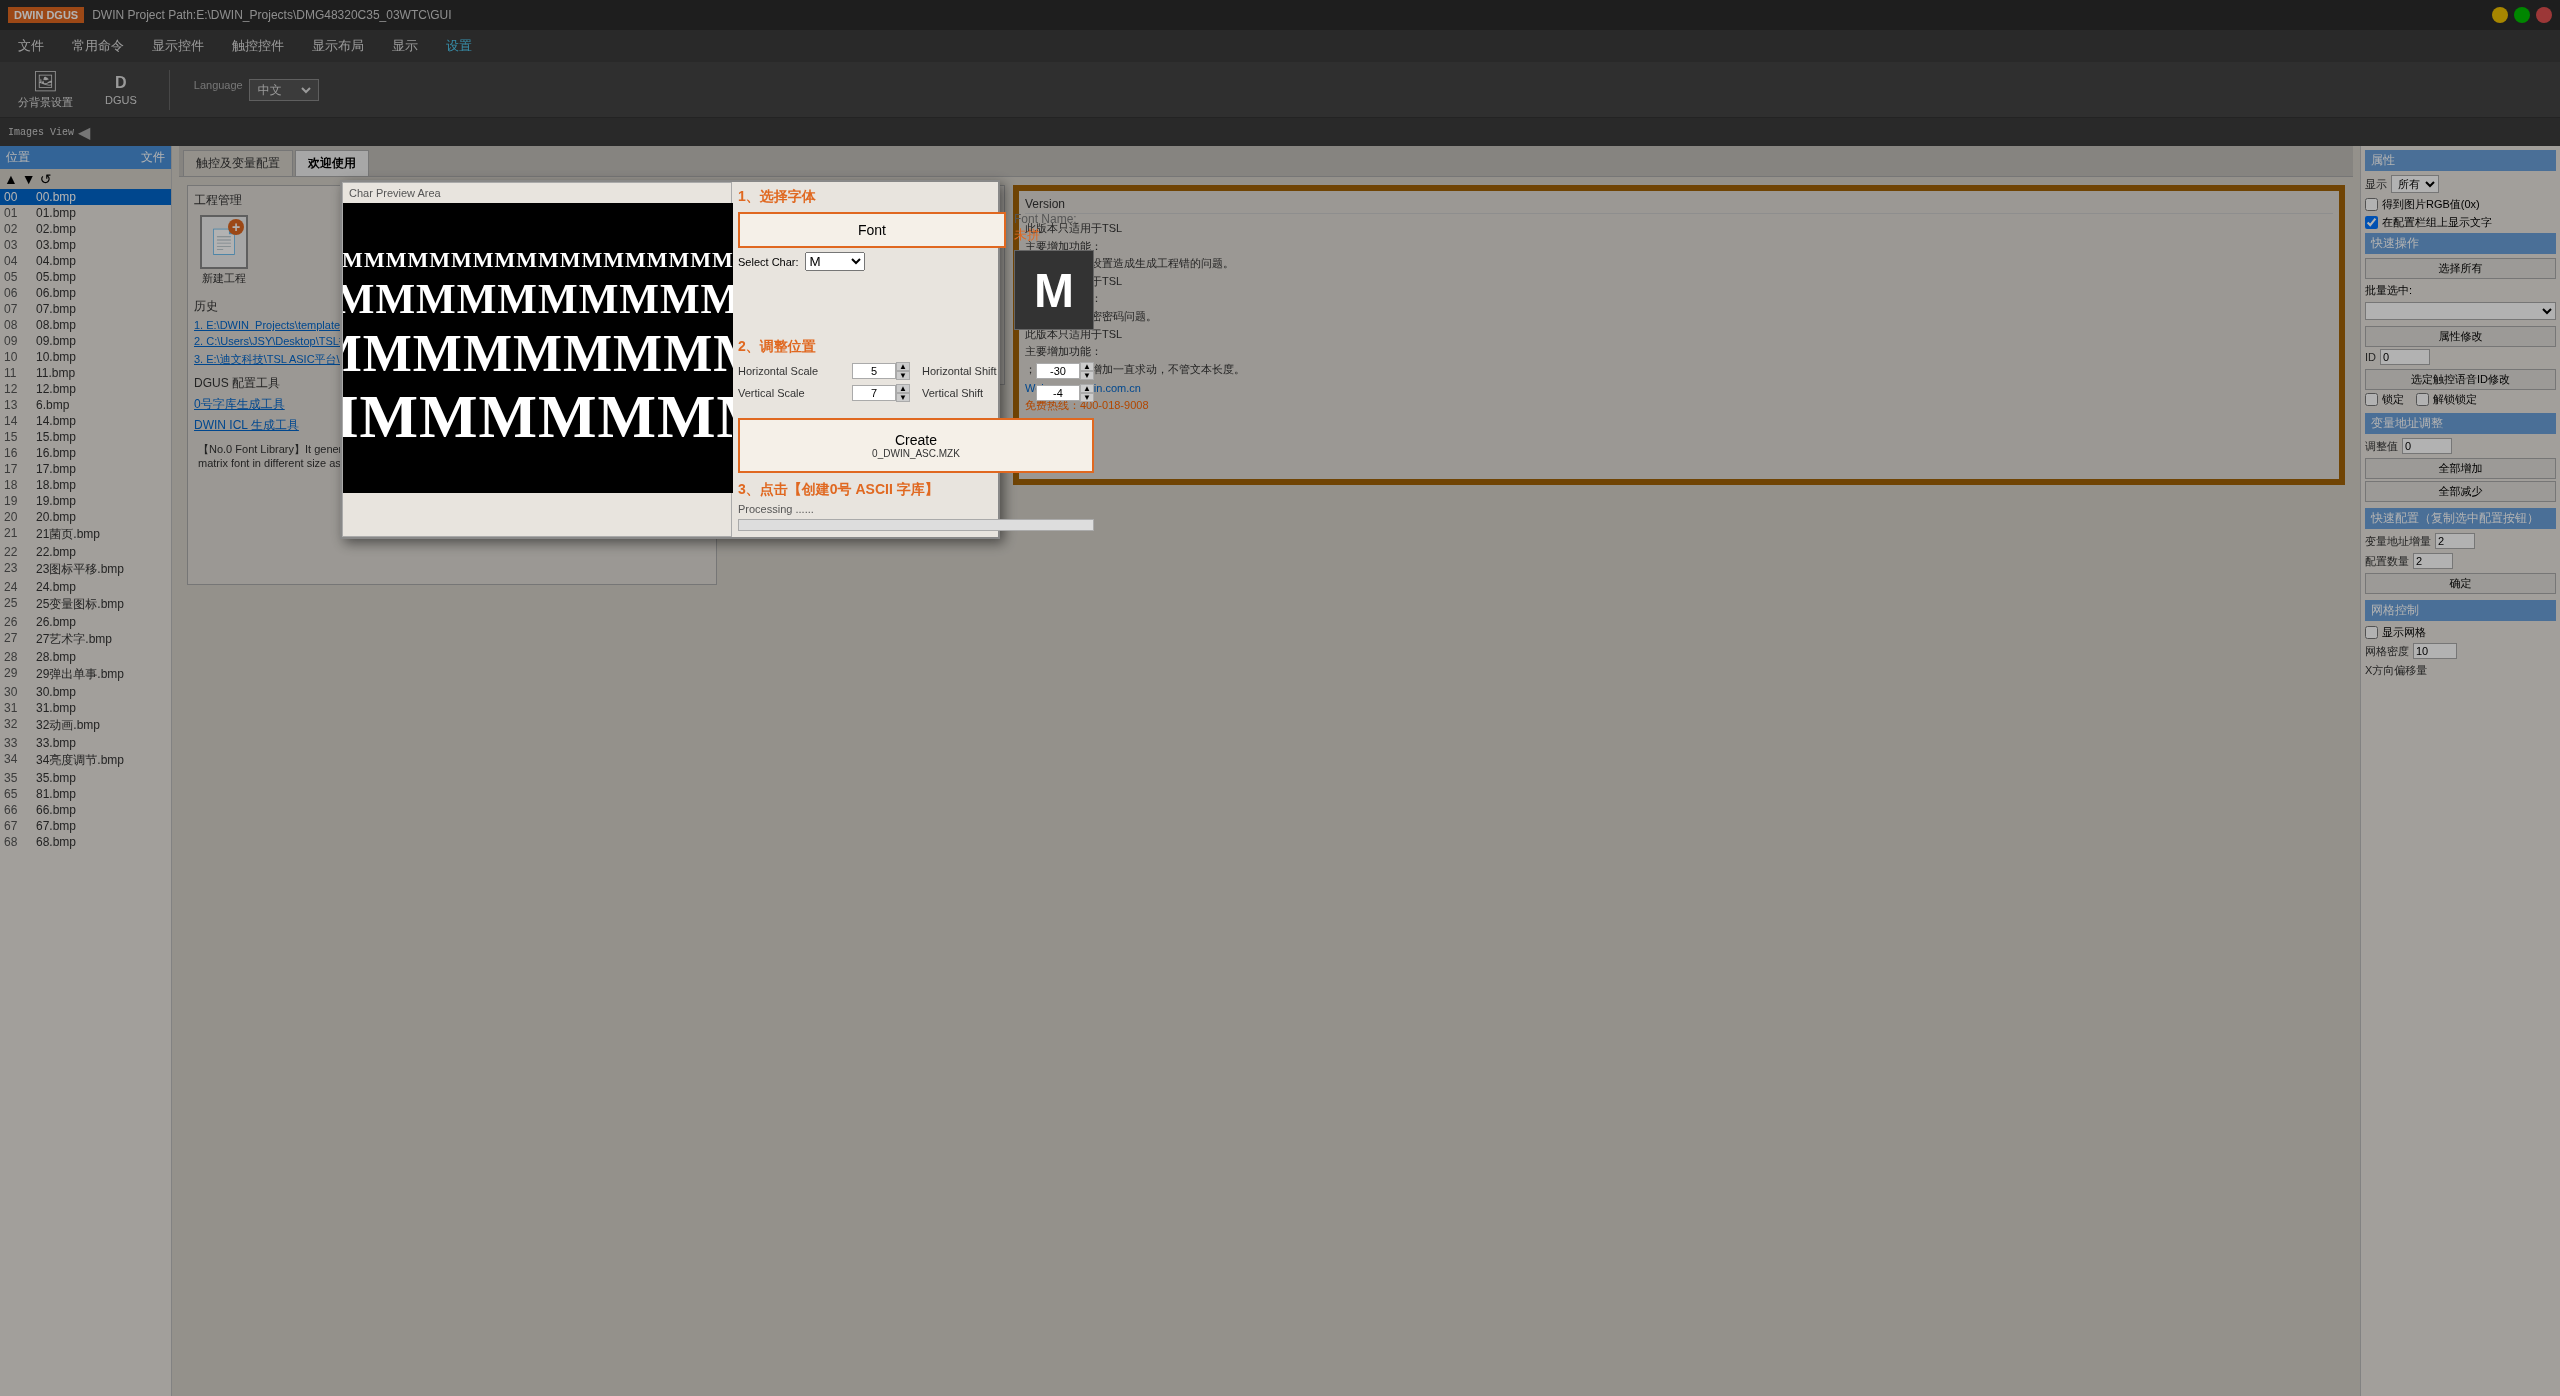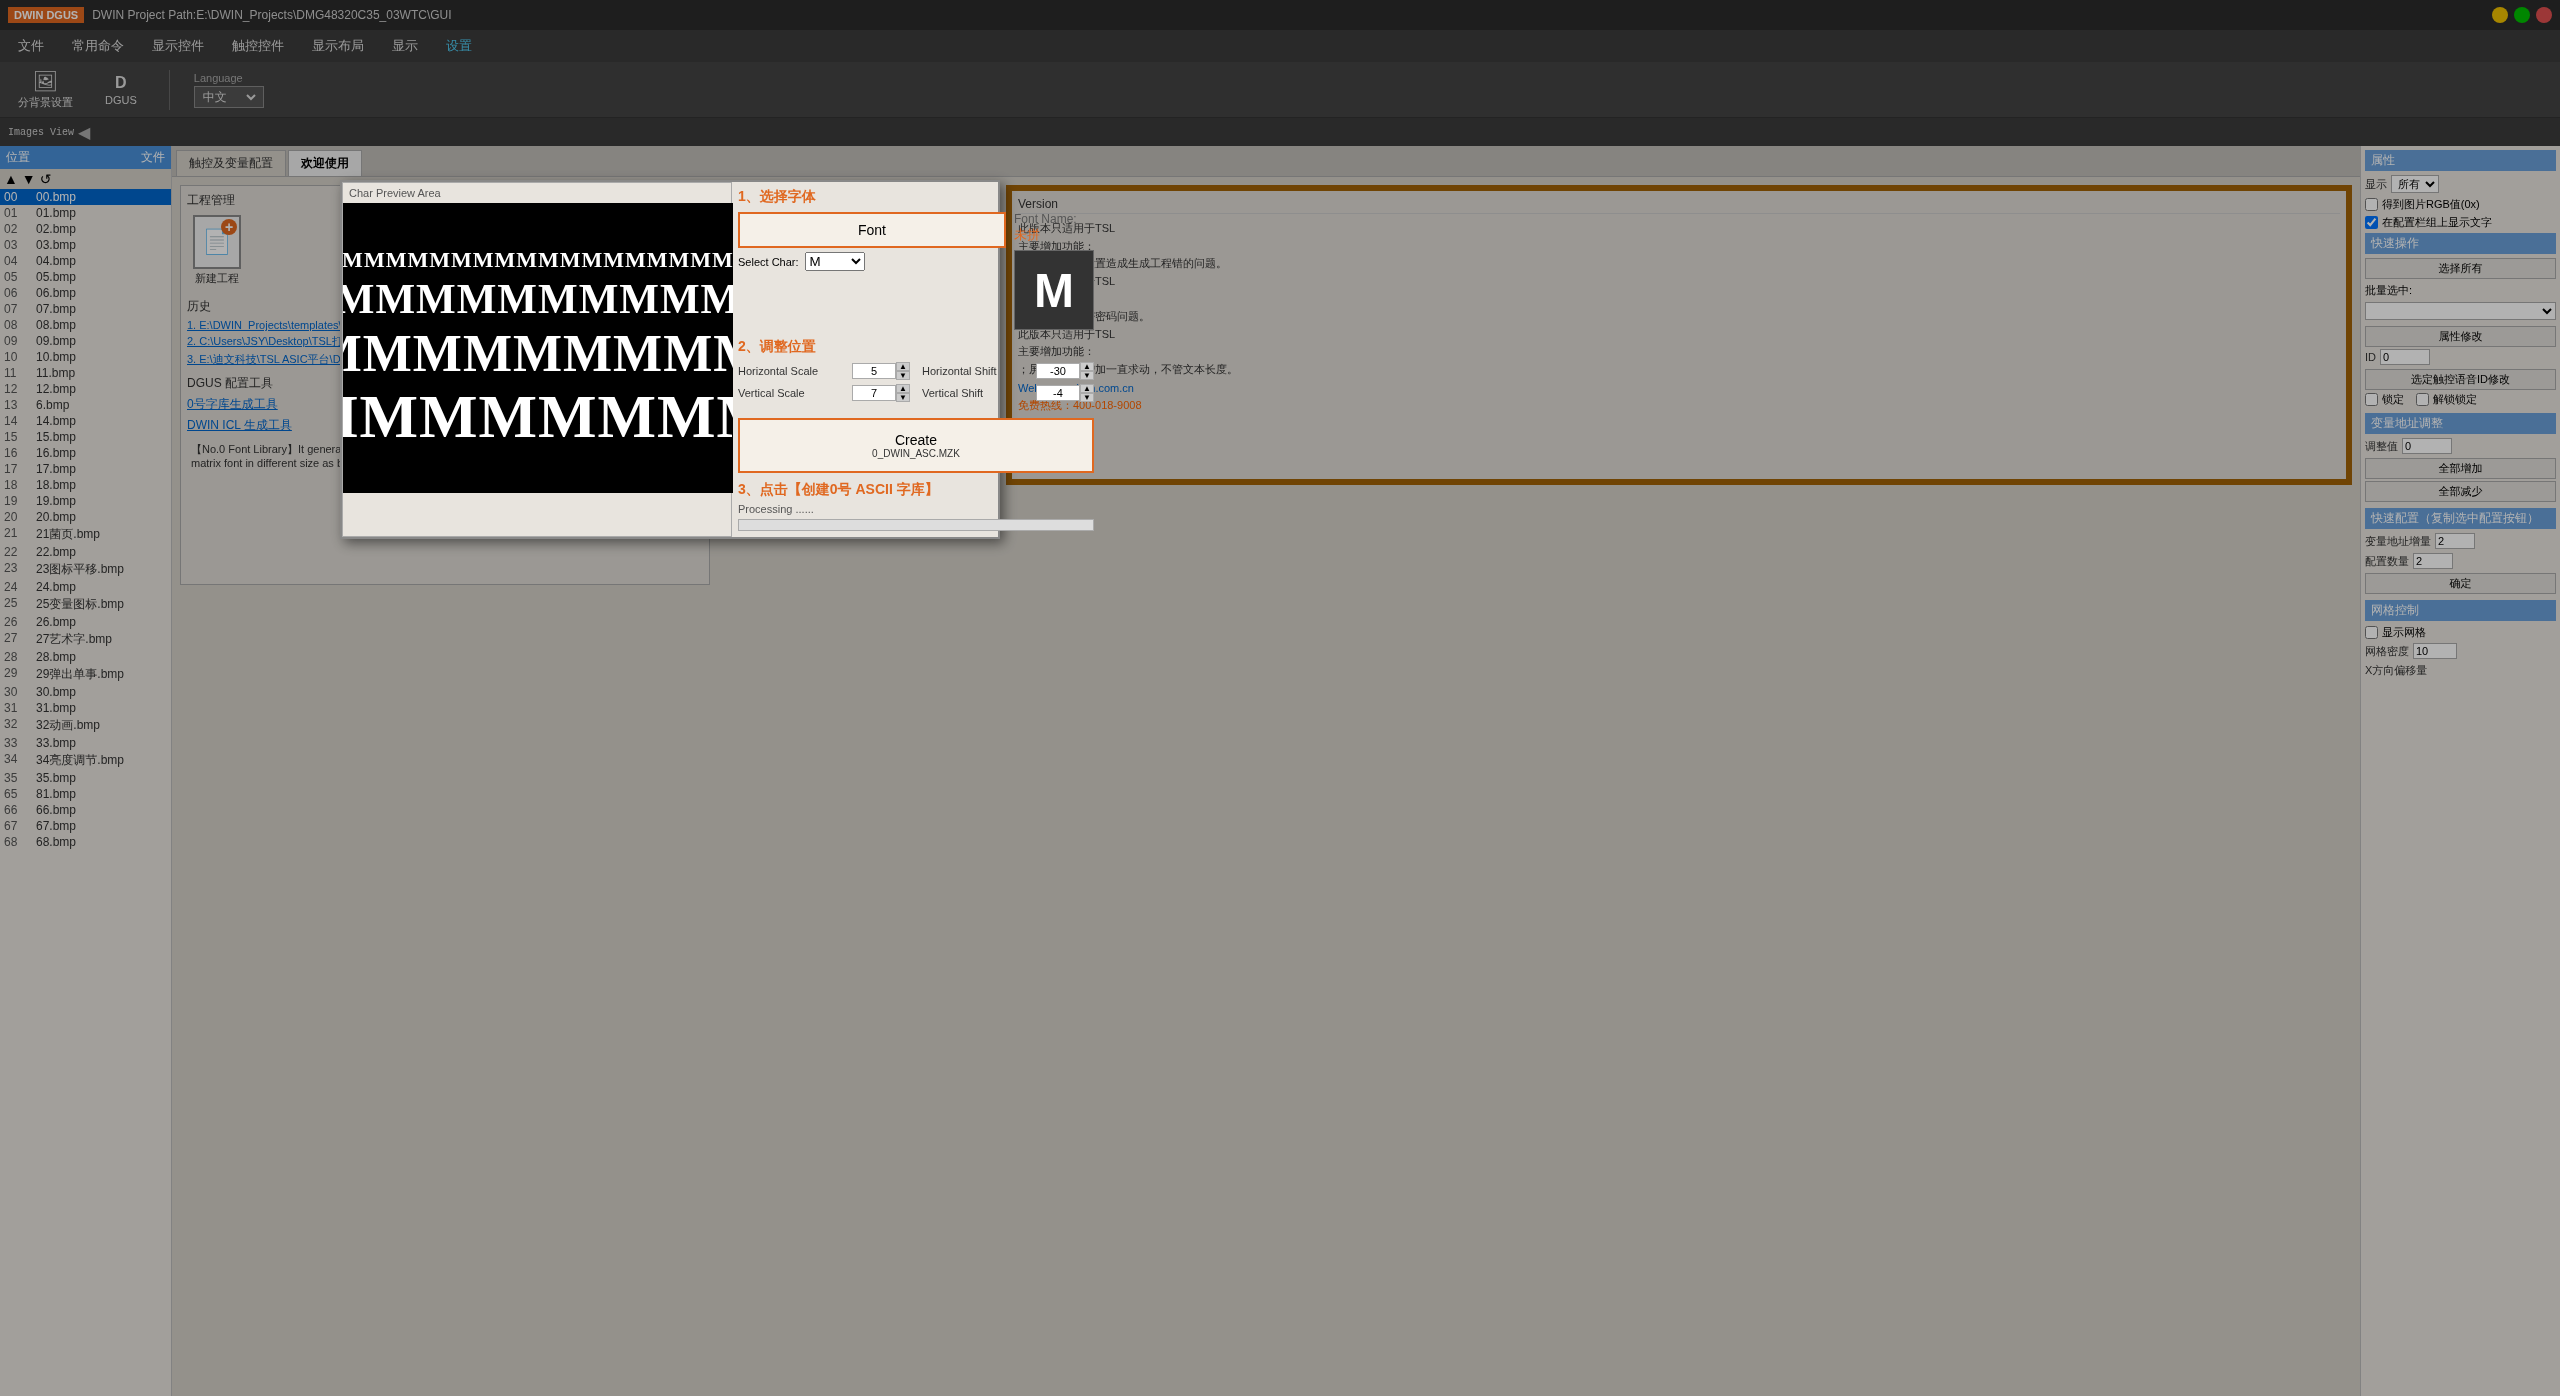--- a/index.html
+++ b/index.html
@@ -22,21 +22,21 @@
 
     
     #toolbar { background: #444; height: 56px; display: flex; align-items: center; padding: 0 10px; gap: 16px; border-bottom: 1px solid #333; }
     .toolbar-btn { display: flex; flex-direction: column; align-items: center; color: #ddd; font-size: 11px; cursor: pointer; padding: 4px 8px; }
     .toolbar-btn .icon { font-size: 20px; margin-bottom: 2px; }
     .lang-box { border: 1px solid #888; background: #555; color: #ddd; padding: 2px 4px; font-size: 12px; display: flex; align-items: center; gap: 4px; }
     .lang-label { color: #aaa; font-size: 11px; margin-right: 4px; }
     .lang-select { background: #555; color: #ddd; border: none; font-size: 12px; }
 
     
-    #main { display: flex; height: calc(1396px - 30px - 32px - 56px - 28px); }
+    #main { display: flex; height: calc(1396px - 30px - 32px - 56px - 28px); gap: 7px; }
 
     
     #left-panel { width: 172px; background: #e8e4de; border-right: 1px solid #bbb; display: flex; flex-direction: column; }
     #left-panel .panel-header { background: #4a90d9; color: white; padding: 3px 6px; font-size: 12px; display: flex; justify-content: space-between; }
     .file-list { flex: 1; overflow-y: auto; }
     .file-row { display: flex; gap: 4px; padding: 1px 4px; font-size: 12px; cursor: pointer; }
     .file-row.selected { background: #0066cc; color: white; }
     .file-row .num { width: 28px; color: #555; }
     .file-row .name { color: #333; }
     .file-row.selected .num, .file-row.selected .name { color: white; }
@@ -163,21 +163,21 @@
 <div id="toolbar">
   <div class="toolbar-btn">
     <span class="icon">🖼</span>
     <span>分背景设置</span>
   </div>
   <div class="toolbar-btn">
     <span class="icon" style="font-size:16px;font-weight:bold;">D</span>
     <span>DGUS</span>
   </div>
   <div style="border-left:1px solid #666;height:40px;margin:0 8px;"></div>
-  <div style="display:flex;flex-direction:column;gap:2px;">
+  <div style="display:flex;flex-direction:row;gap:2px;">
     <span class="lang-label">Language</span>
     <div class="lang-box">
       <select class="lang-select">
         <option>中文</option>
         <option>English</option>
       </select>
     </div>
   </div>
 </div>
 

